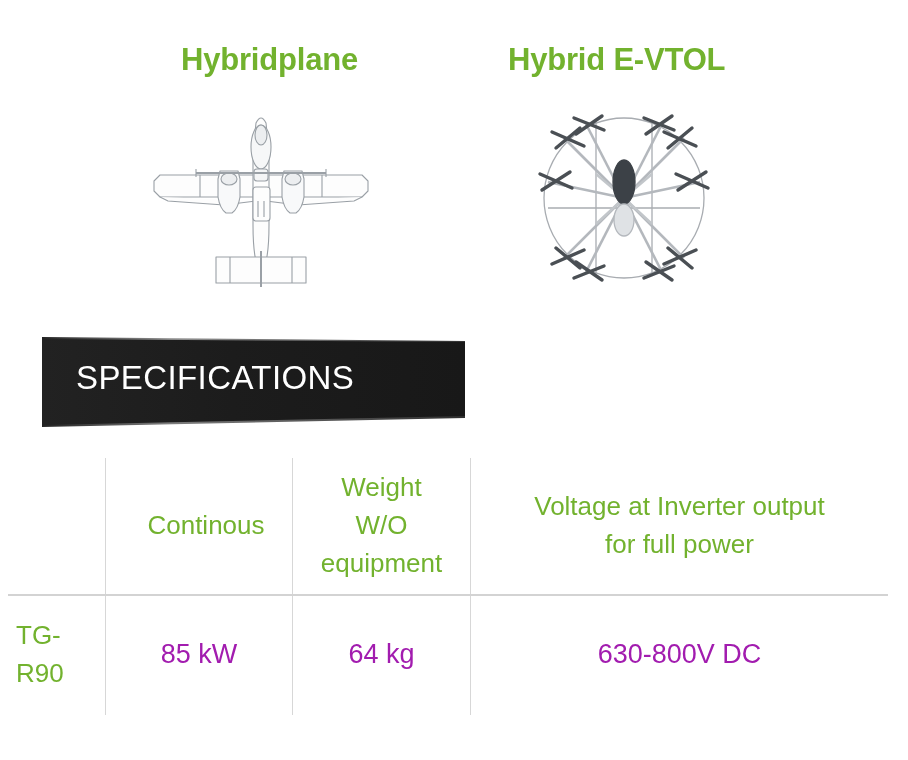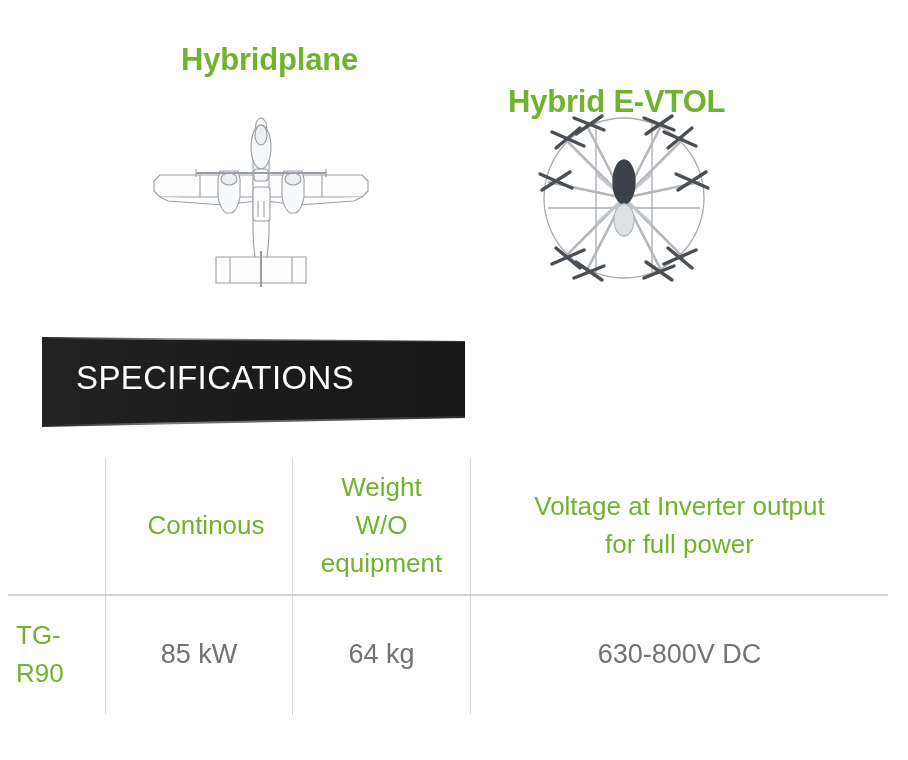--- a/index.html
+++ b/index.html
@@ -19,21 +19,21 @@
   
   .title {
     position: absolute;
     color: #72B22E;
     font-size: 31px;
     font-weight: 700;
     letter-spacing: -0.2px;
     white-space: nowrap;
   }
   #title-hybridplane { left: 161px; top: 42px; margin-left: 20px; }
-  #title-evtol       { left: 508px; top: 42px; margin-top: 42px; }
+  #title-evtol       { left: 508px; top: 42px; }
 
   
   .illus {
     position: absolute;
   }
   #illus-plane { left: 138px; top: 105px; width: 246px; height: 190px; }
   #illus-evtol { left: 534px; top: 112px; width: 180px; height: 172px; }
 
   
   #spec-banner {
@@ -93,21 +93,21 @@
     height: 136px;
     color: #72B22E;
     font-size: 26px;
     font-weight: 400;
     line-height: 1.45;
     padding: 0 6px;
   }
   .body-cell {
     top: 137px;
     height: 120px;
-    color: #737373;
+    color: #a21caf;
     font-size: 27px;
     font-weight: 400;
     line-height: 1.45;
   }
 
   #head-c0 { left: 0;     width: 97px; }
   #head-c1 { left: 105px;  width: 186px; justify-content: center; }
   #head-c2 { left: 285px; width: 177px; }
   #head-c3 { left: 463px; width: 417px; }
 

